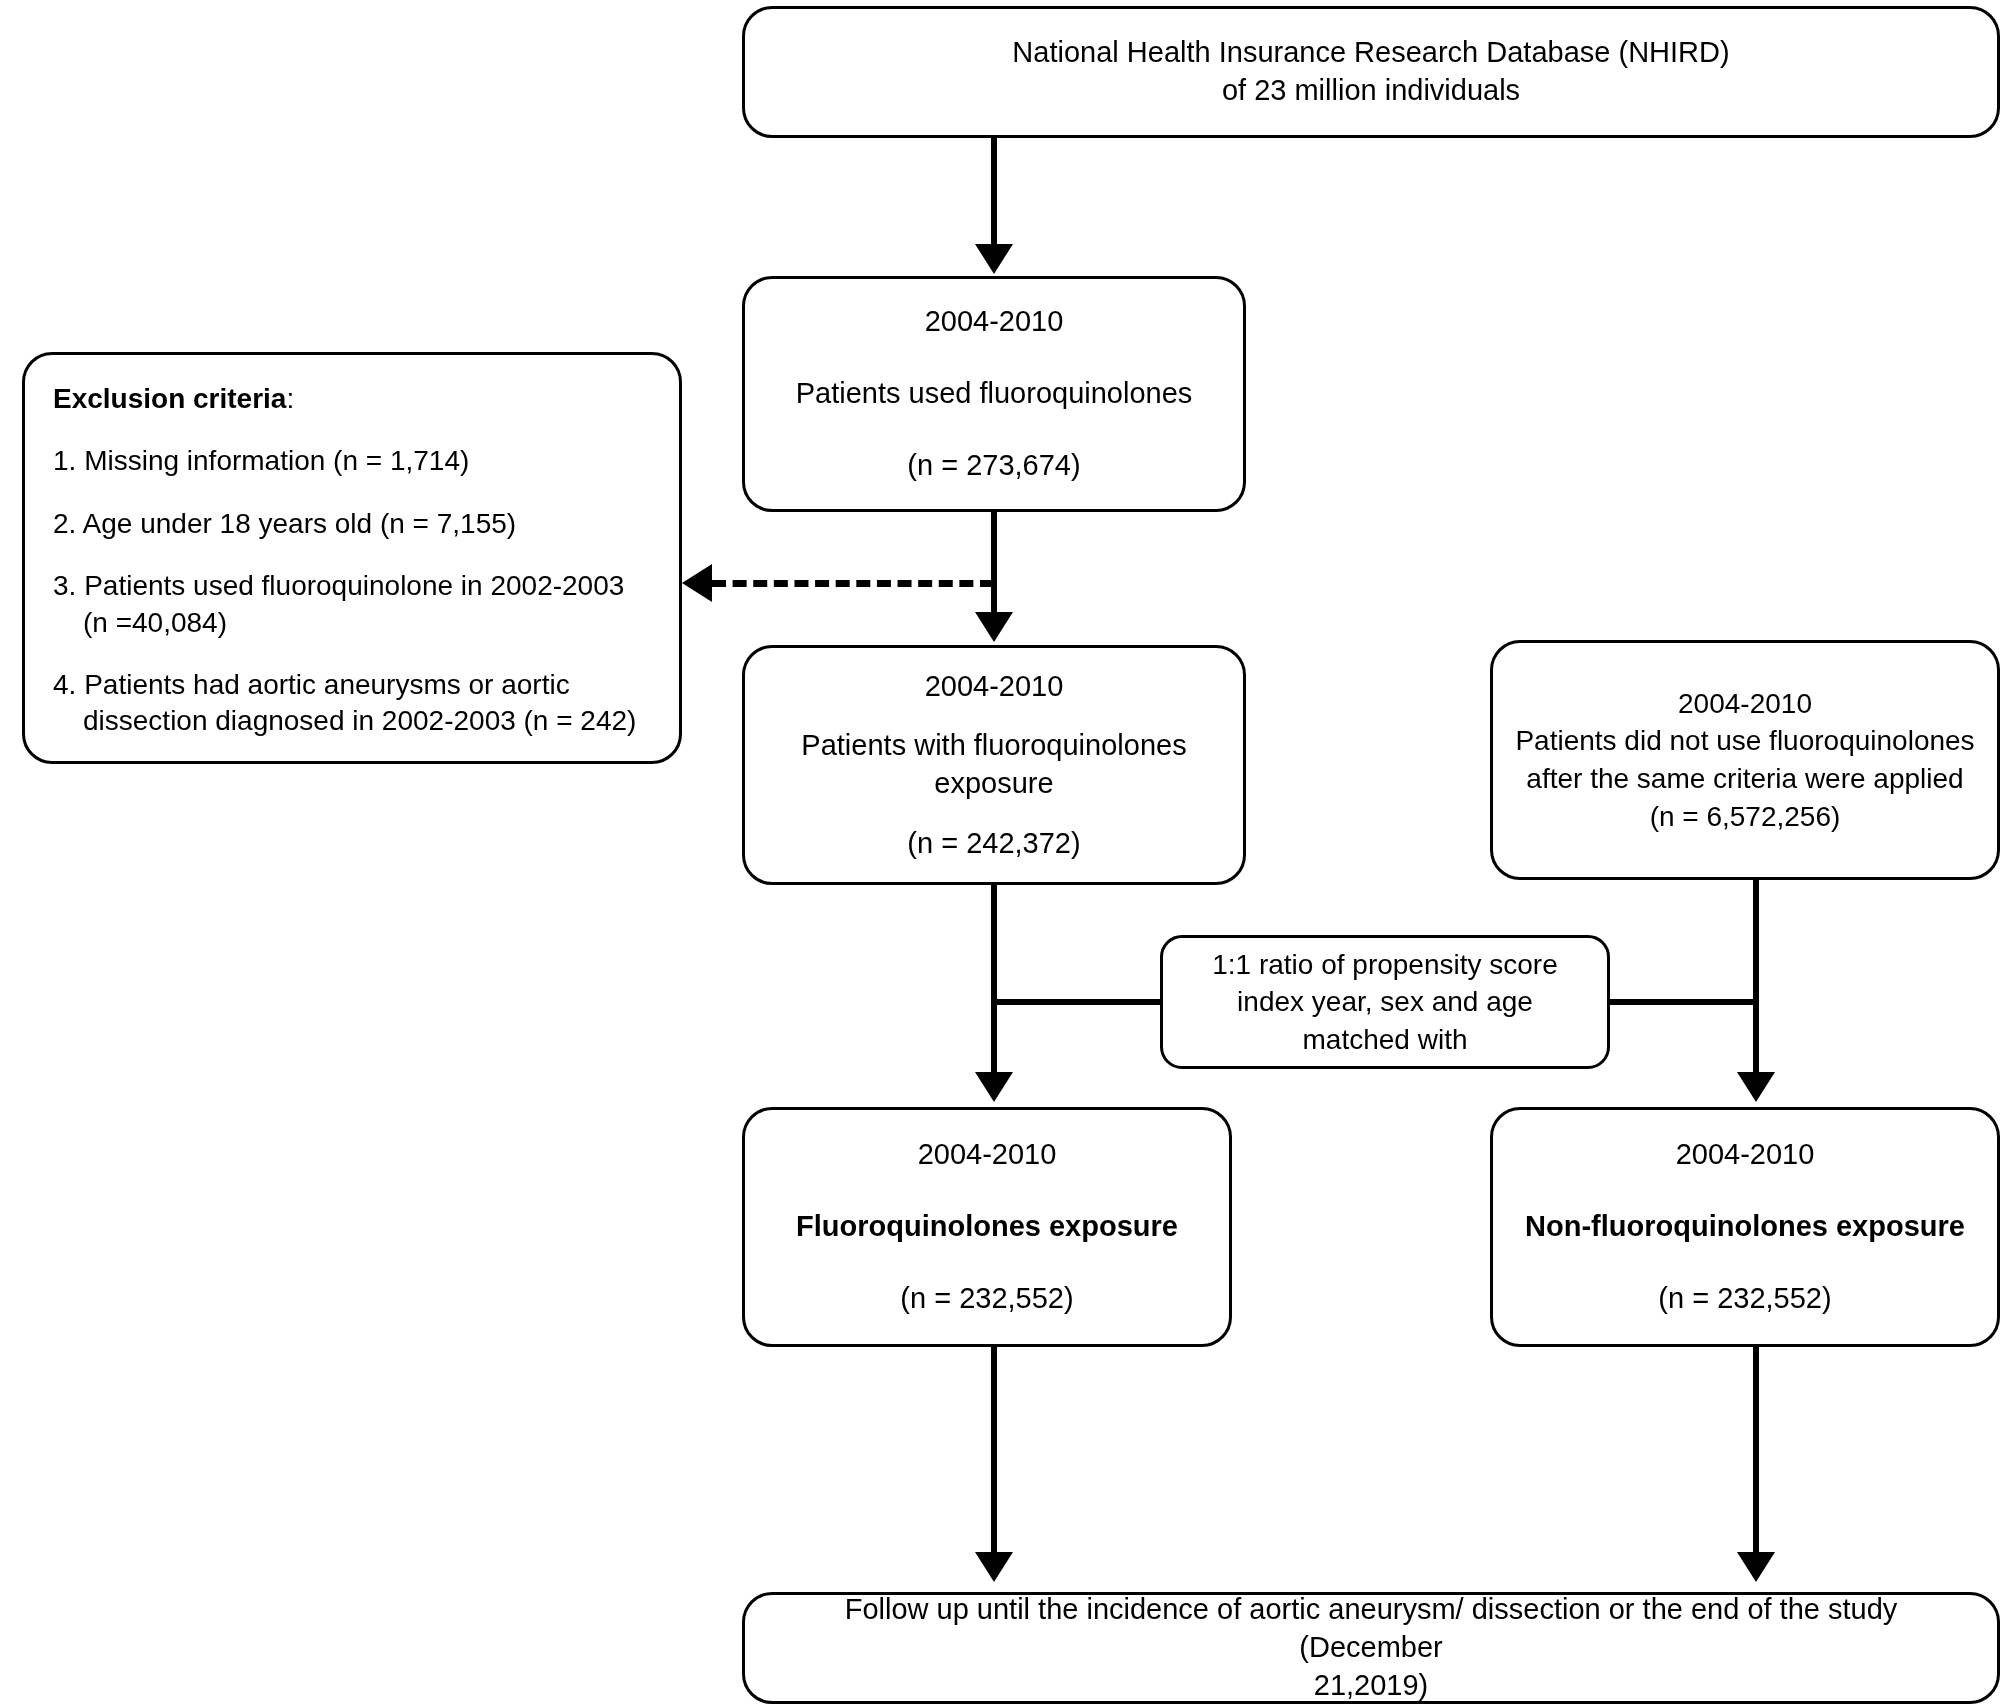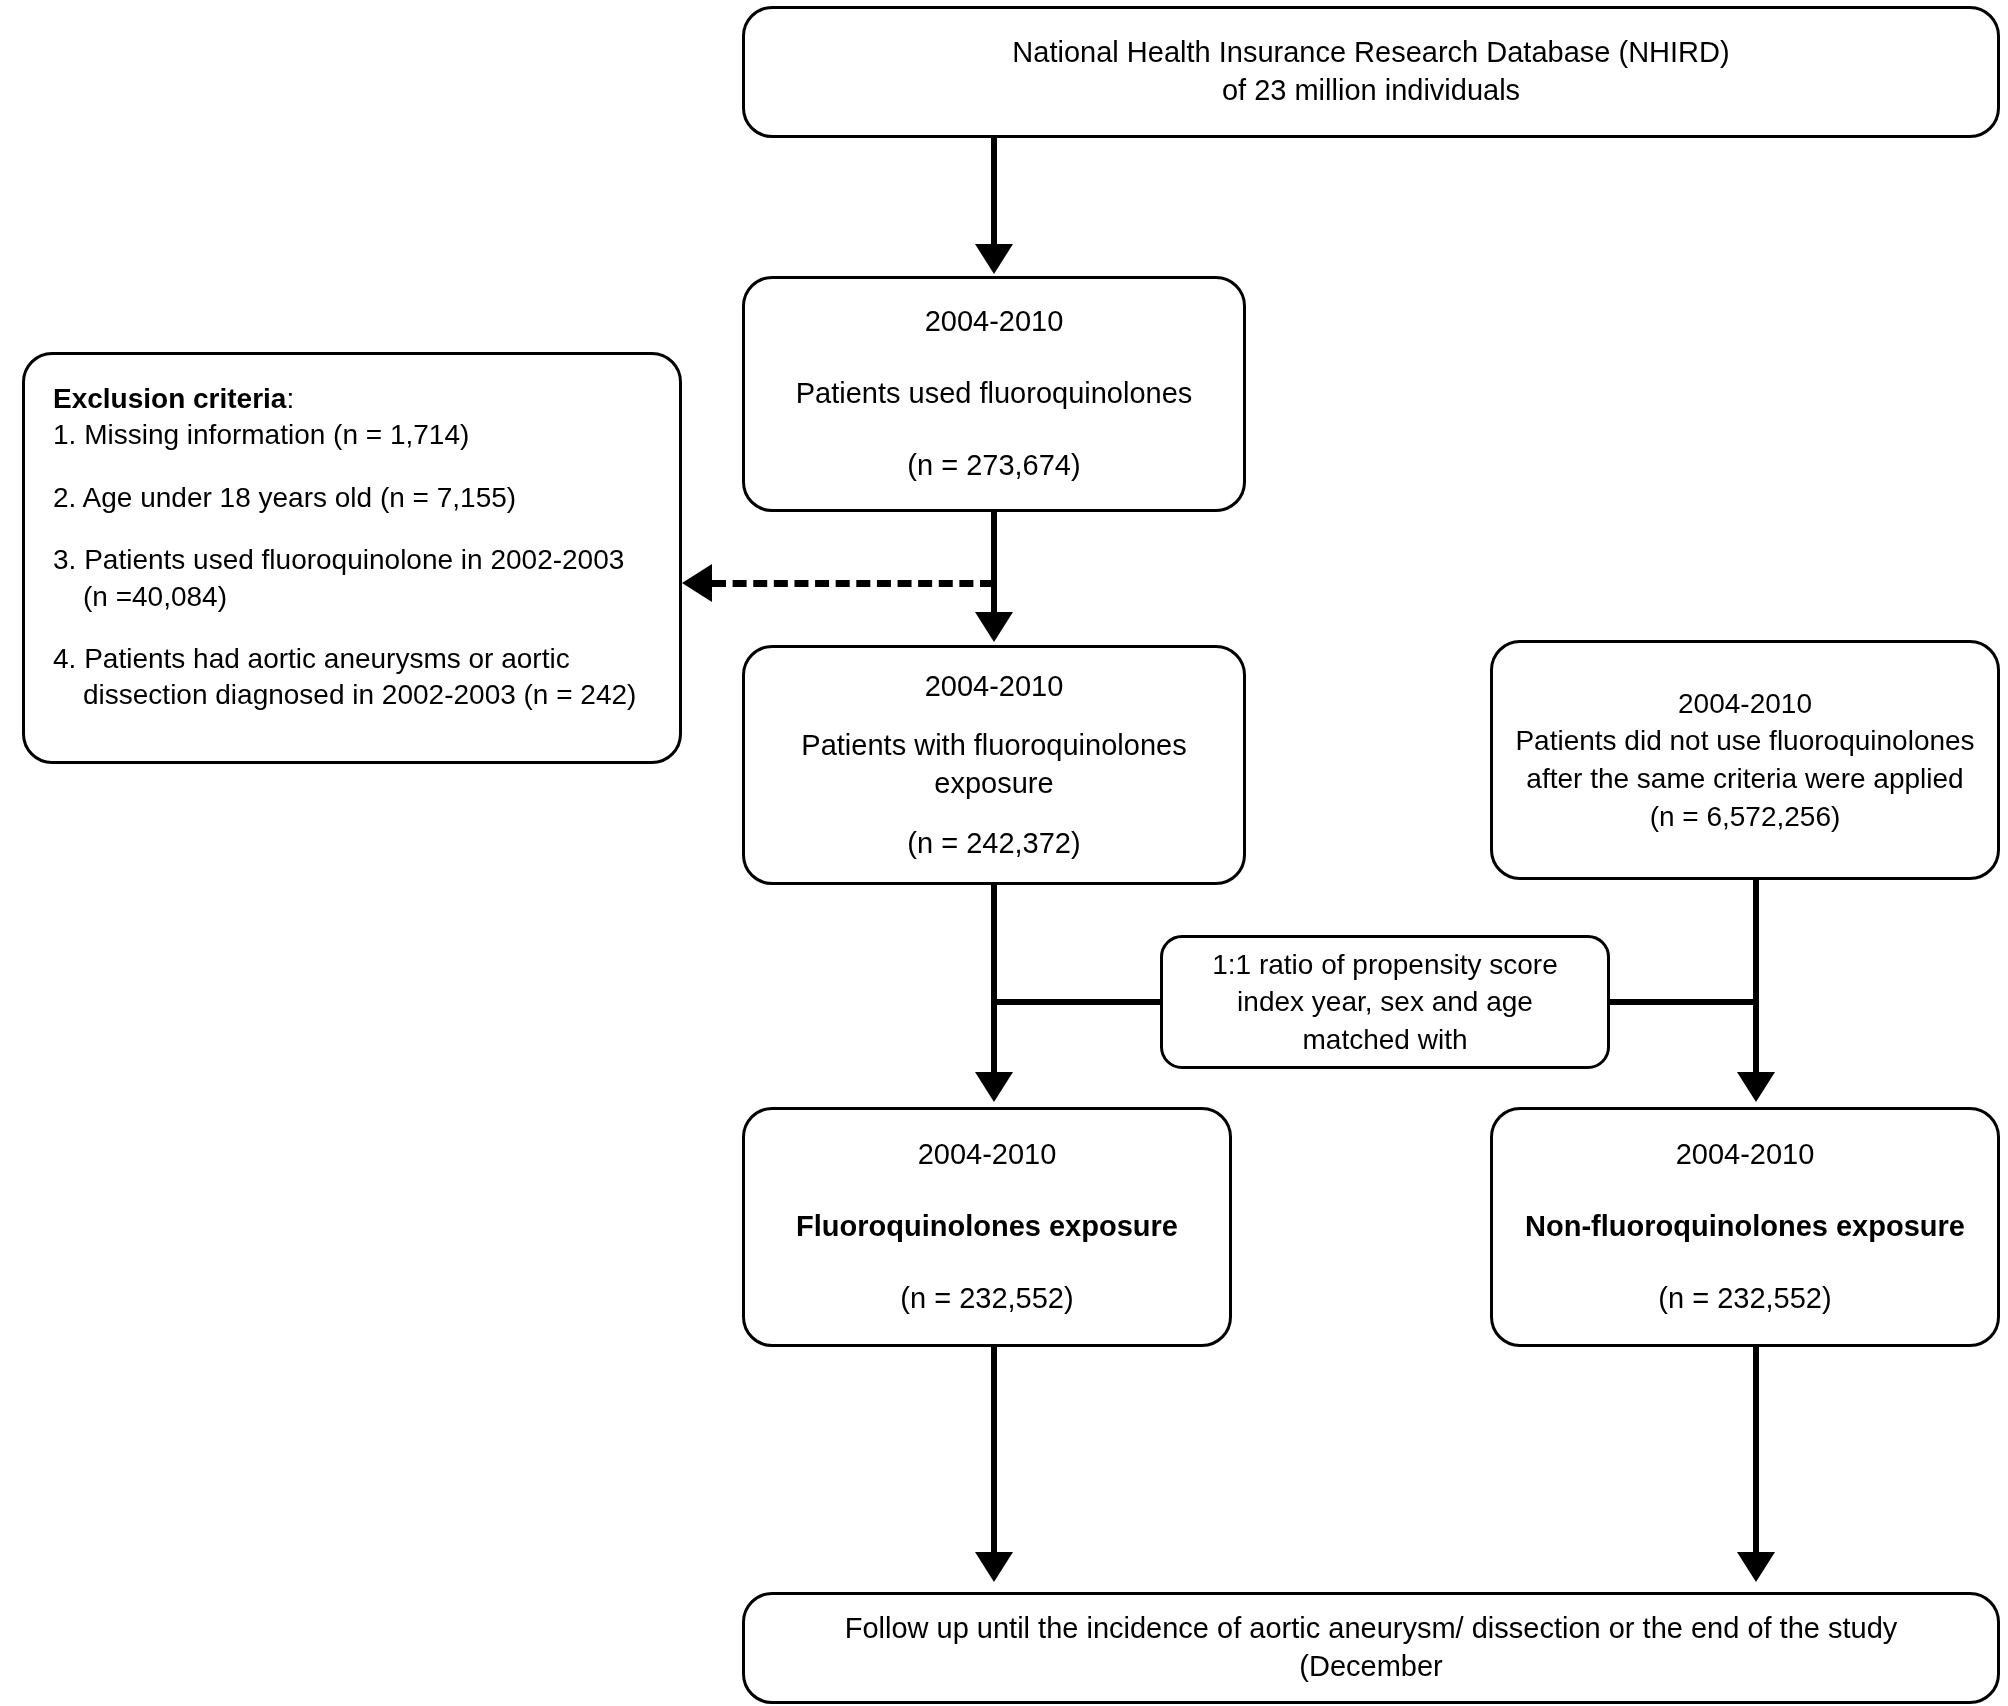--- a/index.html
+++ b/index.html
@@ -46,21 +46,21 @@
   #box-fq-final   { left: 742px;  top: 1107px; width: 490px;  height: 240px; }
   #box-nonfq-final{ left: 1490px; top: 1107px; width: 510px;  height: 240px; }
   #box-followup   { left: 742px;  top: 1592px; width: 1258px; height: 112px;
                     padding: 0 44px; }
   #box-exclusion  {
     left: 22px;  top: 352px;  width: 660px;  height: 412px;
     align-items: flex-start; justify-content: flex-start;
     text-align: left; padding: 26px 30px 20px 28px;
     font-size: 28px; line-height: 1.30; border-radius: 30px;
   }
-  #box-exclusion .excl-title { font-weight: bold; }
+  #box-exclusion .excl-title { font-weight: bold; margin-bottom: 26px; }
   #box-exclusion .excl-title .colon { font-weight: normal; }
   #box-exclusion .excl-item {
     margin-bottom: 26px;
     padding-left: 30px;
     text-indent: -30px;
     width: 100%;
   }
   #box-exclusion .excl-item:last-child { margin-bottom: 0; }
 
   
@@ -161,20 +161,21 @@
   <div class="box" id="box-nonfq-final">
     <span class="line">2004-2010</span>
     <span class="gap-lg"></span>
     <span class="line bold">Non-fluoroquinolones exposure</span>
     <span class="gap-lg"></span>
     <span class="line">(n = 232,552)</span>
   </div>
 
   <div class="box" id="box-followup">
     <span class="line">Follow up until the incidence of aortic aneurysm/ dissection or the end of the study (December</span>
+    <span class="line">21,2019)</span>
   </div>
 
   <div class="box" id="box-exclusion">
     <div class="excl-title"><span>Exclusion criteria</span><span class="colon">:</span></div>
     <div class="excl-item">1. Missing information (n = 1,714)</div>
     <div class="excl-item">2. Age under 18 years old  (n = 7,155)</div>
     <div class="excl-item">3. Patients used fluoroquinolone in 2002-2003 (n =40,084)</div>
     <div class="excl-item">4. Patients had aortic aneurysms or aortic dissection diagnosed in 2002-2003 (n = 242)</div>
   </div>
 

